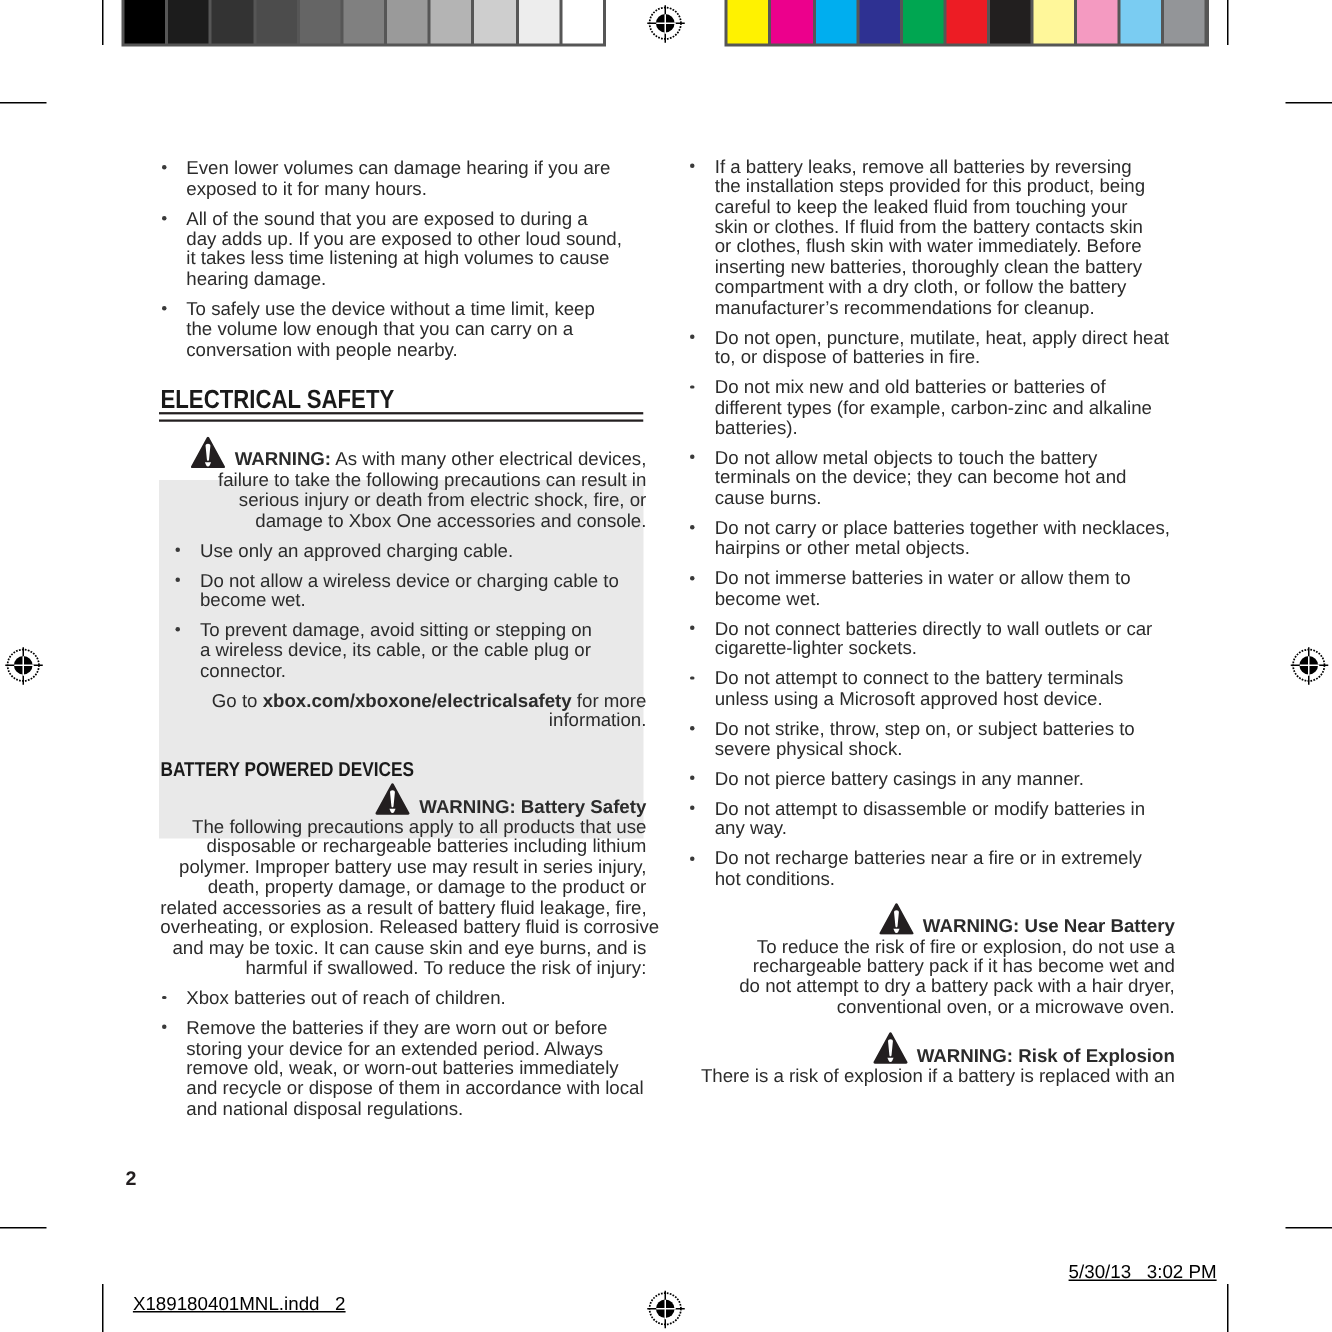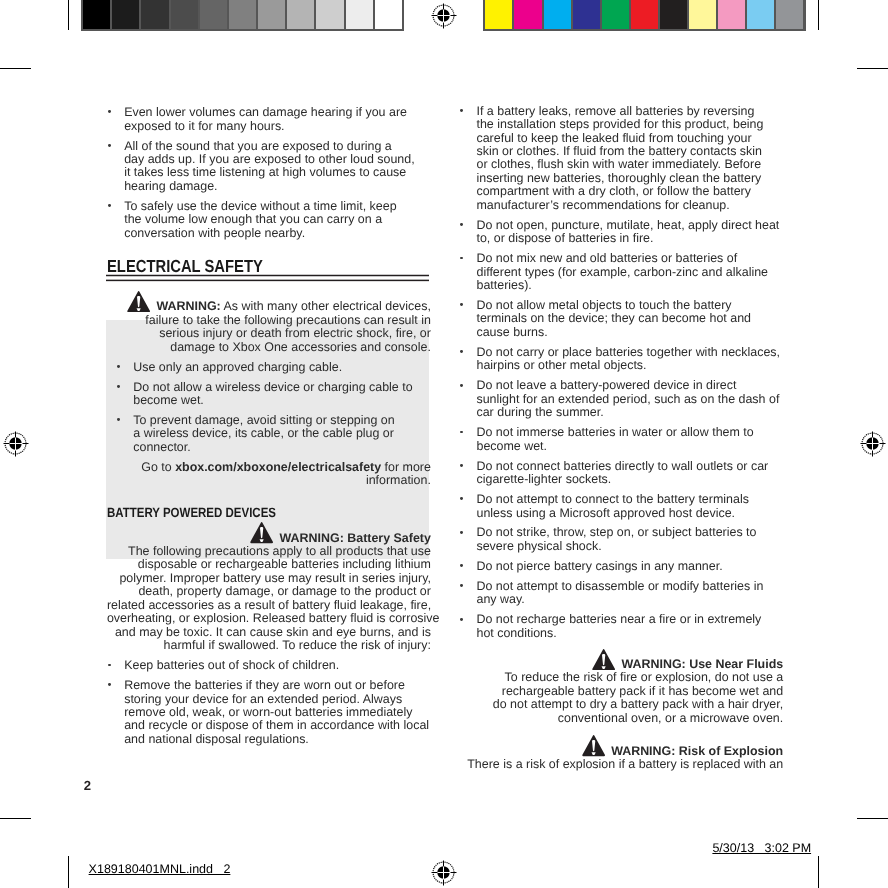--- a/index.html
+++ b/index.html
@@ -132,43 +132,42 @@
         <p class="bul">Do not allow a wireless device or charging cable to<br>become wet.</p>
         <p class="bul">To prevent damage, avoid sitting or stepping on<br>a wireless device, its cable, or the cable plug or<br>connector.</p>
         <p class="para" style="margin-bottom: 0px;"><span>Go to </span><b>xbox.com/xboxone/electricalsafety</b><span> for more</span><br><span>information.</span></p>
       </div>
       <p class="h3" style="margin: 17.9px 0px 0px;">BATTERY POWERED DEVICES</p>
       <p class="para" style="margin-top: 12.4px;"><span class="wline"><svg class="wicon" viewBox="0 0 216 200">
             <path d="M108 10 L206 190 H10 Z" fill="#231f20" stroke="#231f20" stroke-width="17" stroke-linejoin="round"></path>
             <path d="M108 45.8 C99.5 45.8 92.0 50.0 92.8 58.5 L100.6 137 C101.2 148 102.5 151.5 108 151.5 C113.5 151.5 114.8 148 115.4 137 L123.2 58.5 C124.0 50.0 116.5 45.8 108 45.8 Z" fill="#fff"></path>
             <path d="M88.6 161.5 H127.4 L118.5 182 C115.2 189.5 100.8 189.5 97.5 182 Z" fill="#fff"></path>
           </svg><span class="wtitle">WARNING: Battery Safety</span></span><br><span>The following precautions apply to all products that use<br>disposable or rechargeable batteries including lithium<br>polymer. Improper battery use may result in series injury,<br>death, property damage, or damage to the product or<br>related accessories as a result of battery fluid leakage, fire,<br>overheating, or explosion. Released battery fluid is corrosive<br>and may be toxic. It can cause skin and eye burns, and is<br>harmful if swallowed. To reduce the risk of injury:</span></p>
-      <p class="bul">Keep batteries out of shock of children.</p>
+      <p class="bul">Xbox batteries out of reach of children.</p>
       <p class="bul">Remove the batteries if they are worn out or before<br>storing your device for an extended period. Always<br>remove old, weak, or worn-out batteries immediately<br>and recycle or dispose of them in accordance with local<br>and national disposal regulations.</p>
     </div>
 
   <div class="col" id="rightCol" style="left:459.2px;top:104.6px;width:324px;">
       <p class="bul">If a battery leaks, remove all batteries by reversing<br>the installation steps provided for this product, being<br>careful to keep the leaked fluid from touching your<br>skin or clothes. If fluid from the battery contacts skin<br>or clothes, flush skin with water immediately. Before<br>inserting new batteries, thoroughly clean the battery<br>compartment with a dry cloth, or follow the battery<br>manufacturer’s recommendations for cleanup.</p>
       <p class="bul">Do not open, puncture, mutilate, heat, apply direct heat<br>to, or dispose of batteries in fire.</p>
       <p class="bul">Do not mix new and old batteries or batteries of<br>different types (for example, carbon-zinc and alkaline<br>batteries).</p>
       <p class="bul">Do not allow metal objects to touch the battery<br>terminals on the device; they can become hot and<br>cause burns.</p>
       <p class="bul">Do not carry or place batteries together with necklaces,<br>hairpins or other metal objects.</p>
-      <p class="bul">Do not leave a battery-powered device in direct<br>sunlight for an extended period, such as on the dash of<br>car during the summer.</p>
       <p class="bul">Do not immerse batteries in water or allow them to<br>become wet.</p>
       <p class="bul">Do not connect batteries directly to wall outlets or car<br>cigarette-lighter sockets.</p>
       <p class="bul">Do not attempt to connect to the battery terminals<br>unless using a Microsoft approved host device.</p>
       <p class="bul">Do not strike, throw, step on, or subject batteries to<br>severe physical shock.</p>
       <p class="bul">Do not pierce battery casings in any manner.</p>
       <p class="bul">Do not attempt to disassemble or modify batteries in<br>any way.</p>
       <p class="bul">Do not recharge batteries near a fire or in extremely<br>hot conditions.</p>
       <p class="para" style="margin-top: 17.8px;"><span class="wline"><svg class="wicon" viewBox="0 0 216 200">
             <path d="M108 10 L206 190 H10 Z" fill="#231f20" stroke="#231f20" stroke-width="17" stroke-linejoin="round"></path>
             <path d="M108 45.8 C99.5 45.8 92.0 50.0 92.8 58.5 L100.6 137 C101.2 148 102.5 151.5 108 151.5 C113.5 151.5 114.8 148 115.4 137 L123.2 58.5 C124.0 50.0 116.5 45.8 108 45.8 Z" fill="#fff"></path>
             <path d="M88.6 161.5 H127.4 L118.5 182 C115.2 189.5 100.8 189.5 97.5 182 Z" fill="#fff"></path>
-          </svg><span class="wtitle">WARNING: Use Near Fluids</span></span><br><span>To reduce the risk of fire or explosion, do not use a<br>rechargeable battery pack if it has become wet and<br>do not attempt to dry a battery pack with a hair dryer,<br>conventional oven, or a microwave oven.</span></p>
+          </svg><span class="wtitle">WARNING: Use Near Battery</span></span><br><span>To reduce the risk of fire or explosion, do not use a<br>rechargeable battery pack if it has become wet and<br>do not attempt to dry a battery pack with a hair dryer,<br>conventional oven, or a microwave oven.</span></p>
       <p class="para" style="margin-top: 19.3px;"><span class="wline"><svg class="wicon" viewBox="0 0 216 200">
             <path d="M108 10 L206 190 H10 Z" fill="#231f20" stroke="#231f20" stroke-width="17" stroke-linejoin="round"></path>
             <path d="M108 45.8 C99.5 45.8 92.0 50.0 92.8 58.5 L100.6 137 C101.2 148 102.5 151.5 108 151.5 C113.5 151.5 114.8 148 115.4 137 L123.2 58.5 C124.0 50.0 116.5 45.8 108 45.8 Z" fill="#fff"></path>
             <path d="M88.6 161.5 H127.4 L118.5 182 C115.2 189.5 100.8 189.5 97.5 182 Z" fill="#fff"></path>
           </svg><span class="wtitle">WARNING: Risk of Explosion</span></span><br><span>There is a risk of explosion if a battery is replaced with an</span></p>
     </div>
 
   <div style="position:absolute;left:83.7px;top:778.5px;font-size:13.1px;line-height:13.1px;font-weight:bold;color:#231f20;">2</div>
 
   <div class="footer" style="left:88.6px;top:862.9px;text-decoration:underline;">X189180401MNL.indd   2</div>

